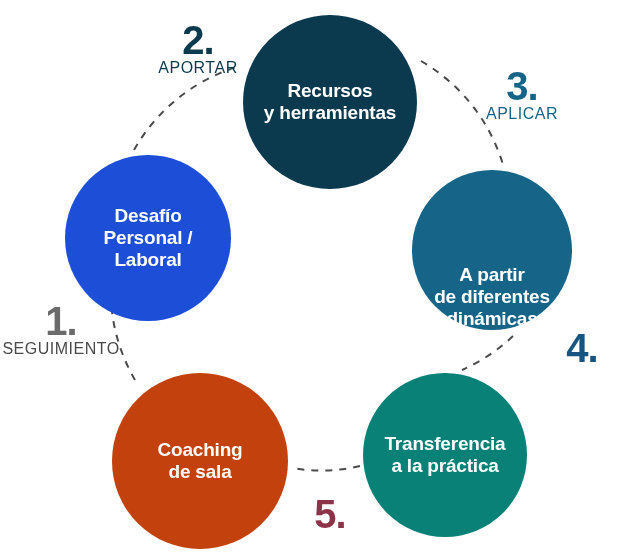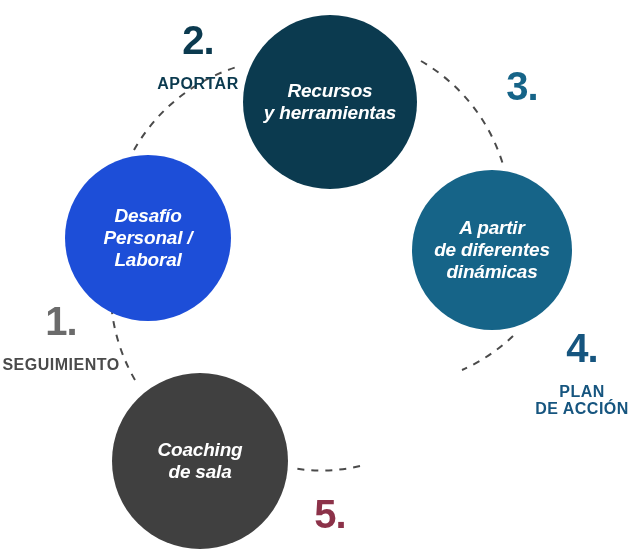--- a/index.html
+++ b/index.html
@@ -35,47 +35,46 @@
     box-sizing: border-box;
   }
   .node-label {
     color: #ffffff;
     font-weight: bold;
     font-size: 19px;
     line-height: 1.16;
     letter-spacing: -0.2px;
     white-space: pre-line;
     padding: 0 6px;
-    font-style: italic;
   }
   .step-tag {
     position: absolute;
     text-align: center;
     line-height: 1;
   }
   .step-number {
     display: block;
     font-size: 40px;
     font-weight: bold;
     line-height: 0.92;
     letter-spacing: -1px;
   }
   .step-caption {
     display: block;
     font-size: 16px;
-    font-weight: bold;
+    font-weight: normal;
     letter-spacing: 0.5px;
     line-height: 1.08;
     white-space: pre-line;
-    margin-top: 16px;
+    margin-top: 0;
   }
   
   #node-1 { left: 65px;  top: 155px; width: 166px; height: 166px; }
   #node-2 { left: 243px; top: 15px;  width: 174px; height: 174px; }
-  #node-3 { left: 412px; top: 170px; width: 160px; height: 160px; }
+  #node-3 { left: 412px; top: 170px; width: 160px; height: 160px; align-items: flex-end; }
   #node-4 { left: 363px; top: 373px; width: 164px; height: 164px; }
   #node-5 { left: 112px; top: 373px; width: 176px; height: 176px; }
   
   #tag-1 { left: 2px;   top: 303px; width: 118px; }
   #tag-2 { left: 152px; top: 22px;  width: 92px;  }
   #tag-3 { left: 472px; top: 68px;  width: 100px; }
   #tag-4 { left: 530px; top: 330px; width: 104px; }
   #tag-5 { left: 263px; top: 496px; width: 134px; }
 </style>
 </head>
@@ -102,43 +101,46 @@
     <span class="node-label" style="color: rgb(255, 255, 255);">Recursos
 y herramientas</span>
   </div>
 
   <div class="node-circle" id="node-3" style="background: rgb(22, 100, 136);">
     <span class="node-label" style="color: rgb(255, 255, 255);">A partir
 de diferentes
 dinámicas</span>
   </div>
 
+  <div class="node-circle" id="node-4" style="background: rgb(10, 129, 119);">
+    <span class="node-label" style="color: rgb(255, 255, 255);">Transferencia
+a la práctica</span>
+  </div>
 
-  <div class="node-circle" id="node-5" style="background: #404040;">
+  <div class="node-circle" id="node-5" style="background: #c2410c;">
     <span class="node-label" style="color: rgb(255, 255, 255);">Coaching
 de sala</span>
   </div>
 
   <div class="step-tag" id="tag-1">
     <span class="step-number" style="color: rgb(107, 107, 107);">1.</span>
     <span class="step-caption" style="color: rgb(74, 74, 74);">SEGUIMIENTO</span>
   </div>
 
   <div class="step-tag" id="tag-2">
     <span class="step-number" style="color: rgb(11, 58, 79);">2.</span>
     <span class="step-caption" style="color: rgb(11, 58, 79);">APORTAR</span>
   </div>
 
   <div class="step-tag" id="tag-3">
     <span class="step-number" style="color: rgb(22, 100, 136);">3.</span>
+    <span class="step-caption" style="color: rgb(22, 100, 136);">APLICAR</span>
   </div>
 
   <div class="step-tag" id="tag-4">
     <span class="step-number" style="color: rgb(22, 85, 127);">4.</span>
-    <span class="step-caption" style="color: rgb(22, 85, 127);">PLAN
-DE ACCIÓN</span>
   </div>
 
   <div class="step-tag" id="tag-5">
     <span class="step-number" style="color: rgb(140, 50, 73);">5.</span>
   </div>
 
 </div>
 
 </body></html>

